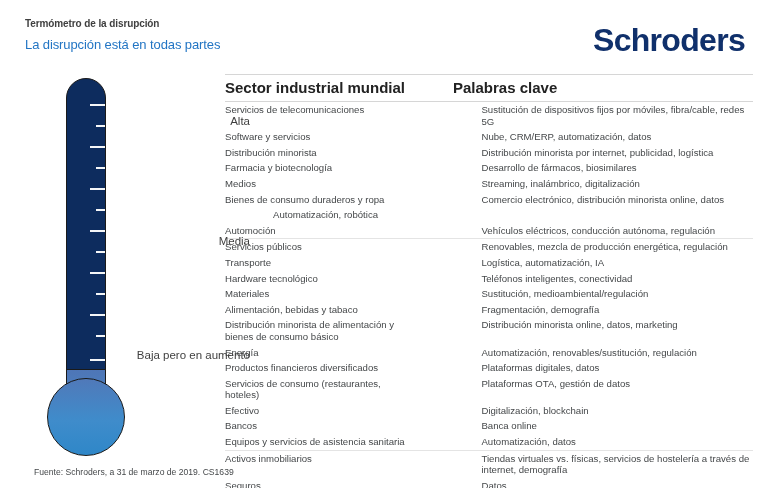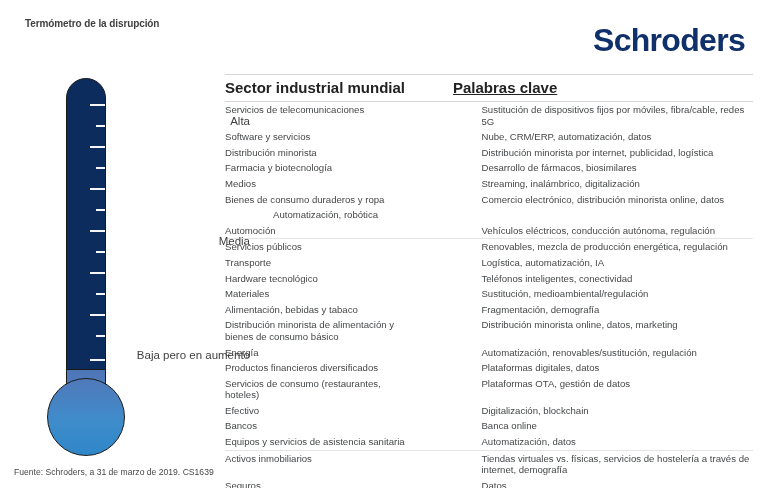--- a/index.html
+++ b/index.html
@@ -62,37 +62,38 @@
 
   
   #table{position:absolute;left:225px;top:74px;width:528px;}
   .rule{height:1px;background:#d6d6d6;width:528px;}
   .rule.thin{background:#e4e4e4;}
   .hrow{display:flex;padding:4px 0 5px 0;}
   .hcell{
     font-size:15px;font-weight:bold;color:#222222;
   }
   .hcell.c1{width:228px;}
-  .hcell.c2{width:300px;text-decoration:underline;}
+  .hcell.c2{width:300px;}
   .row{display:flex;padding:2.0px 0 2.0px 0;}
   .cell{font-size:9.6px;color:#45484a;line-height:11.6px;}
   .cell.c1{width:228px;padding-right:22px;box-sizing:border-box;}
   .cell.c2{width:300px;margin-left:48px;}
 
   
   #footer{
-    position:absolute;left:14px;top:467px;
+    position:absolute;left:34px;top:467px;
     font-size:8.6px;color:#45484a;white-space:nowrap;
   }
 </style>
 </head>
 <body>
 
 <div id="header">
   <div id="page-title">Termómetro de la disrupción</div>
+  <div id="page-subtitle">La disrupción está en todas partes</div>
   <div id="brand-logo">Schroders</div>
 </div>
 
 <div id="thermo">
   <div id="thermo-tube-lower"></div>
   <div id="thermo-tube"></div>
   <div id="thermo-bulb"></div>
   <div id="thermo-ticks">
       <div class="tick long" style="top: 26px;"></div>
       <div class="tick short" style="top: 47px;"></div>

